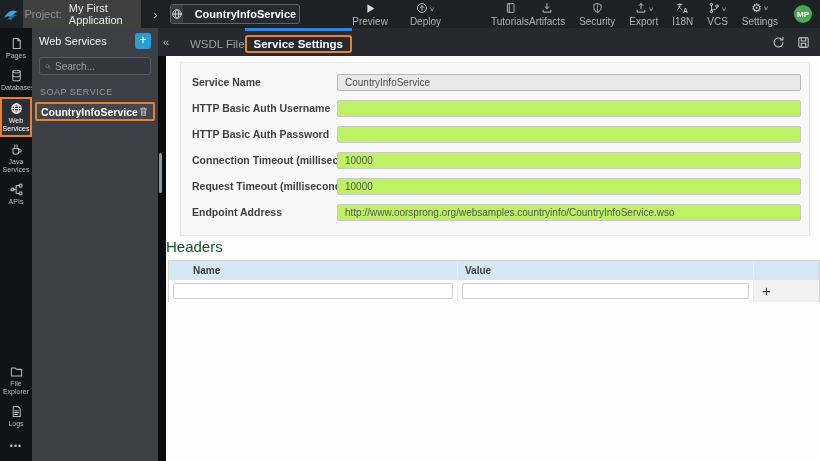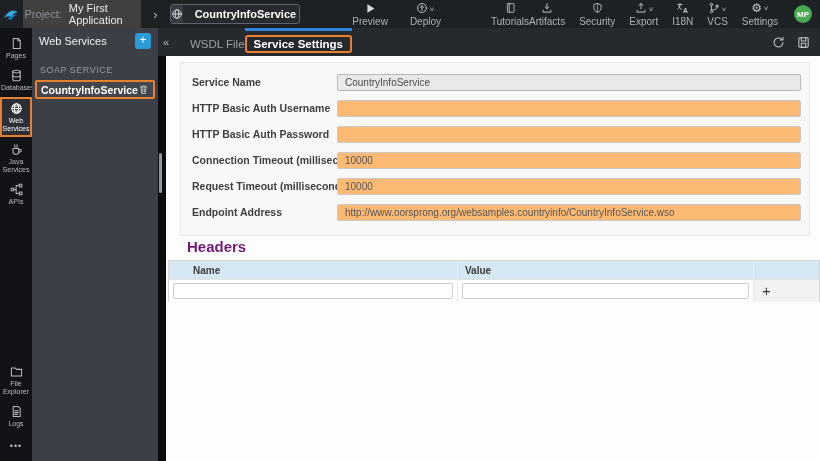--- a/index.html
+++ b/index.html
@@ -74,25 +74,25 @@
   .tab.inactive { margin-left:16px; color:#9aa0a6; font-size:11.5px; }
   #tab-actions { margin-left:auto; display:flex; align-items:center; gap:12px; padding-right:10px; color:#c9ccd0; }
   #tab-actions .ticon { display:flex; cursor:pointer; }
 
   
   #main { left:166px; top:56px; width:654px; height:405px; background:#fdfdfd; }
   #form-panel { left:14px; top:6px; width:630px; height:174px; background:#f8f8f9; border:1px solid #e7e7e8; }
   .frow { position:absolute; left:0; width:100%; height:26px; display:flex; align-items:center; }
   .frow label { position:absolute; left:11px; font-size:10.5px; font-weight:bold; color:#3f3f3f; }
   .frow input { position:absolute; left:156px; width:464px; height:17px; border:1px solid #c9c9c9;
-                border-radius:2px; background:#fdba74; font-size:10px; color:#555; padding:0 7px;
+                border-radius:2px; background:#bef264; font-size:10px; color:#555; padding:0 7px;
                 font-family:inherit; outline:none; }
   .frow input[disabled] { background:#e9e9e9; border-color:#b9b9b9; color:#4a4a4a; }
 
-  #headers-title { left:21px; top:182px; font-size:15px; color:#701a75;font-weight:bold; }
+  #headers-title { left:0; top:182px; font-size:15px; color:#14532d; }
   #headers-table { left:2px; top:204px; width:652px; border:1px solid #d4d4d4; border-bottom:none; }
   .th-row { display:flex; height:18px; background:#d6e7f4; }
   .th-cell { font-size:10px; font-weight:bold; color:#3b3b3b; display:flex; align-items:center;
              padding-left:7px; border-right:1px solid #e6eef6; }
   .th-name { width:289px;padding-left:24px; } .th-value { width:296px; } .th-plus { flex:1; border-right:none; }
   .td-row { display:flex; height:23px; background:#fff; border-top:1px solid #e2e2e2; }
   .td-cell { display:flex; align-items:center; border-right:1px solid #e8e8e8; padding:0 4px; }
   .td-name { width:289px; } .td-value { width:296px; }
   .td-plus { flex:1; background:#f2f2f2; border-right:none; justify-content:flex-start; padding-left:8px; }
   .td-cell input { width:100%; height:16px; border:1px solid #ccc; border-radius:2px; background:#fff;
@@ -280,20 +280,27 @@
     <span class="rlbl">Logs</span>
   </div>
   <div class="rail-dots">•••</div>
 </div>
 
 <div id="panel" class="abs">
   <div id="panel-head">
     <span id="panel-title">Web Services</span>
     <span id="add-service">+</span>
   </div>
+  <div id="search-box">
+    <svg class="i" width="9" height="9" viewBox="0 0 14 14" style="color:#9ea3ab">
+        <circle cx="6" cy="6" r="3.8"></circle>
+        <path d="M8.9 8.9L12.5 12.5"></path>
+      </svg>
+    <input type="text" placeholder="Search..." style="">
+  </div>
   <div id="soap-label">SOAP SERVICE</div>
   <div id="service-item">
     <span class="nm">CountryInfoService</span>
     <span class="trash">
       <svg class="i" width="11" height="11" viewBox="0 0 14 14">
           <path d="M3 3.8h8M5.5 3.8V2.5h3v1.3"></path>
           <path d="M4 3.8l.6 8.2h4.8l.6-8.2"></path>
           <path d="M6 6v4M8 6v4"></path>
         </svg>
     </span>

